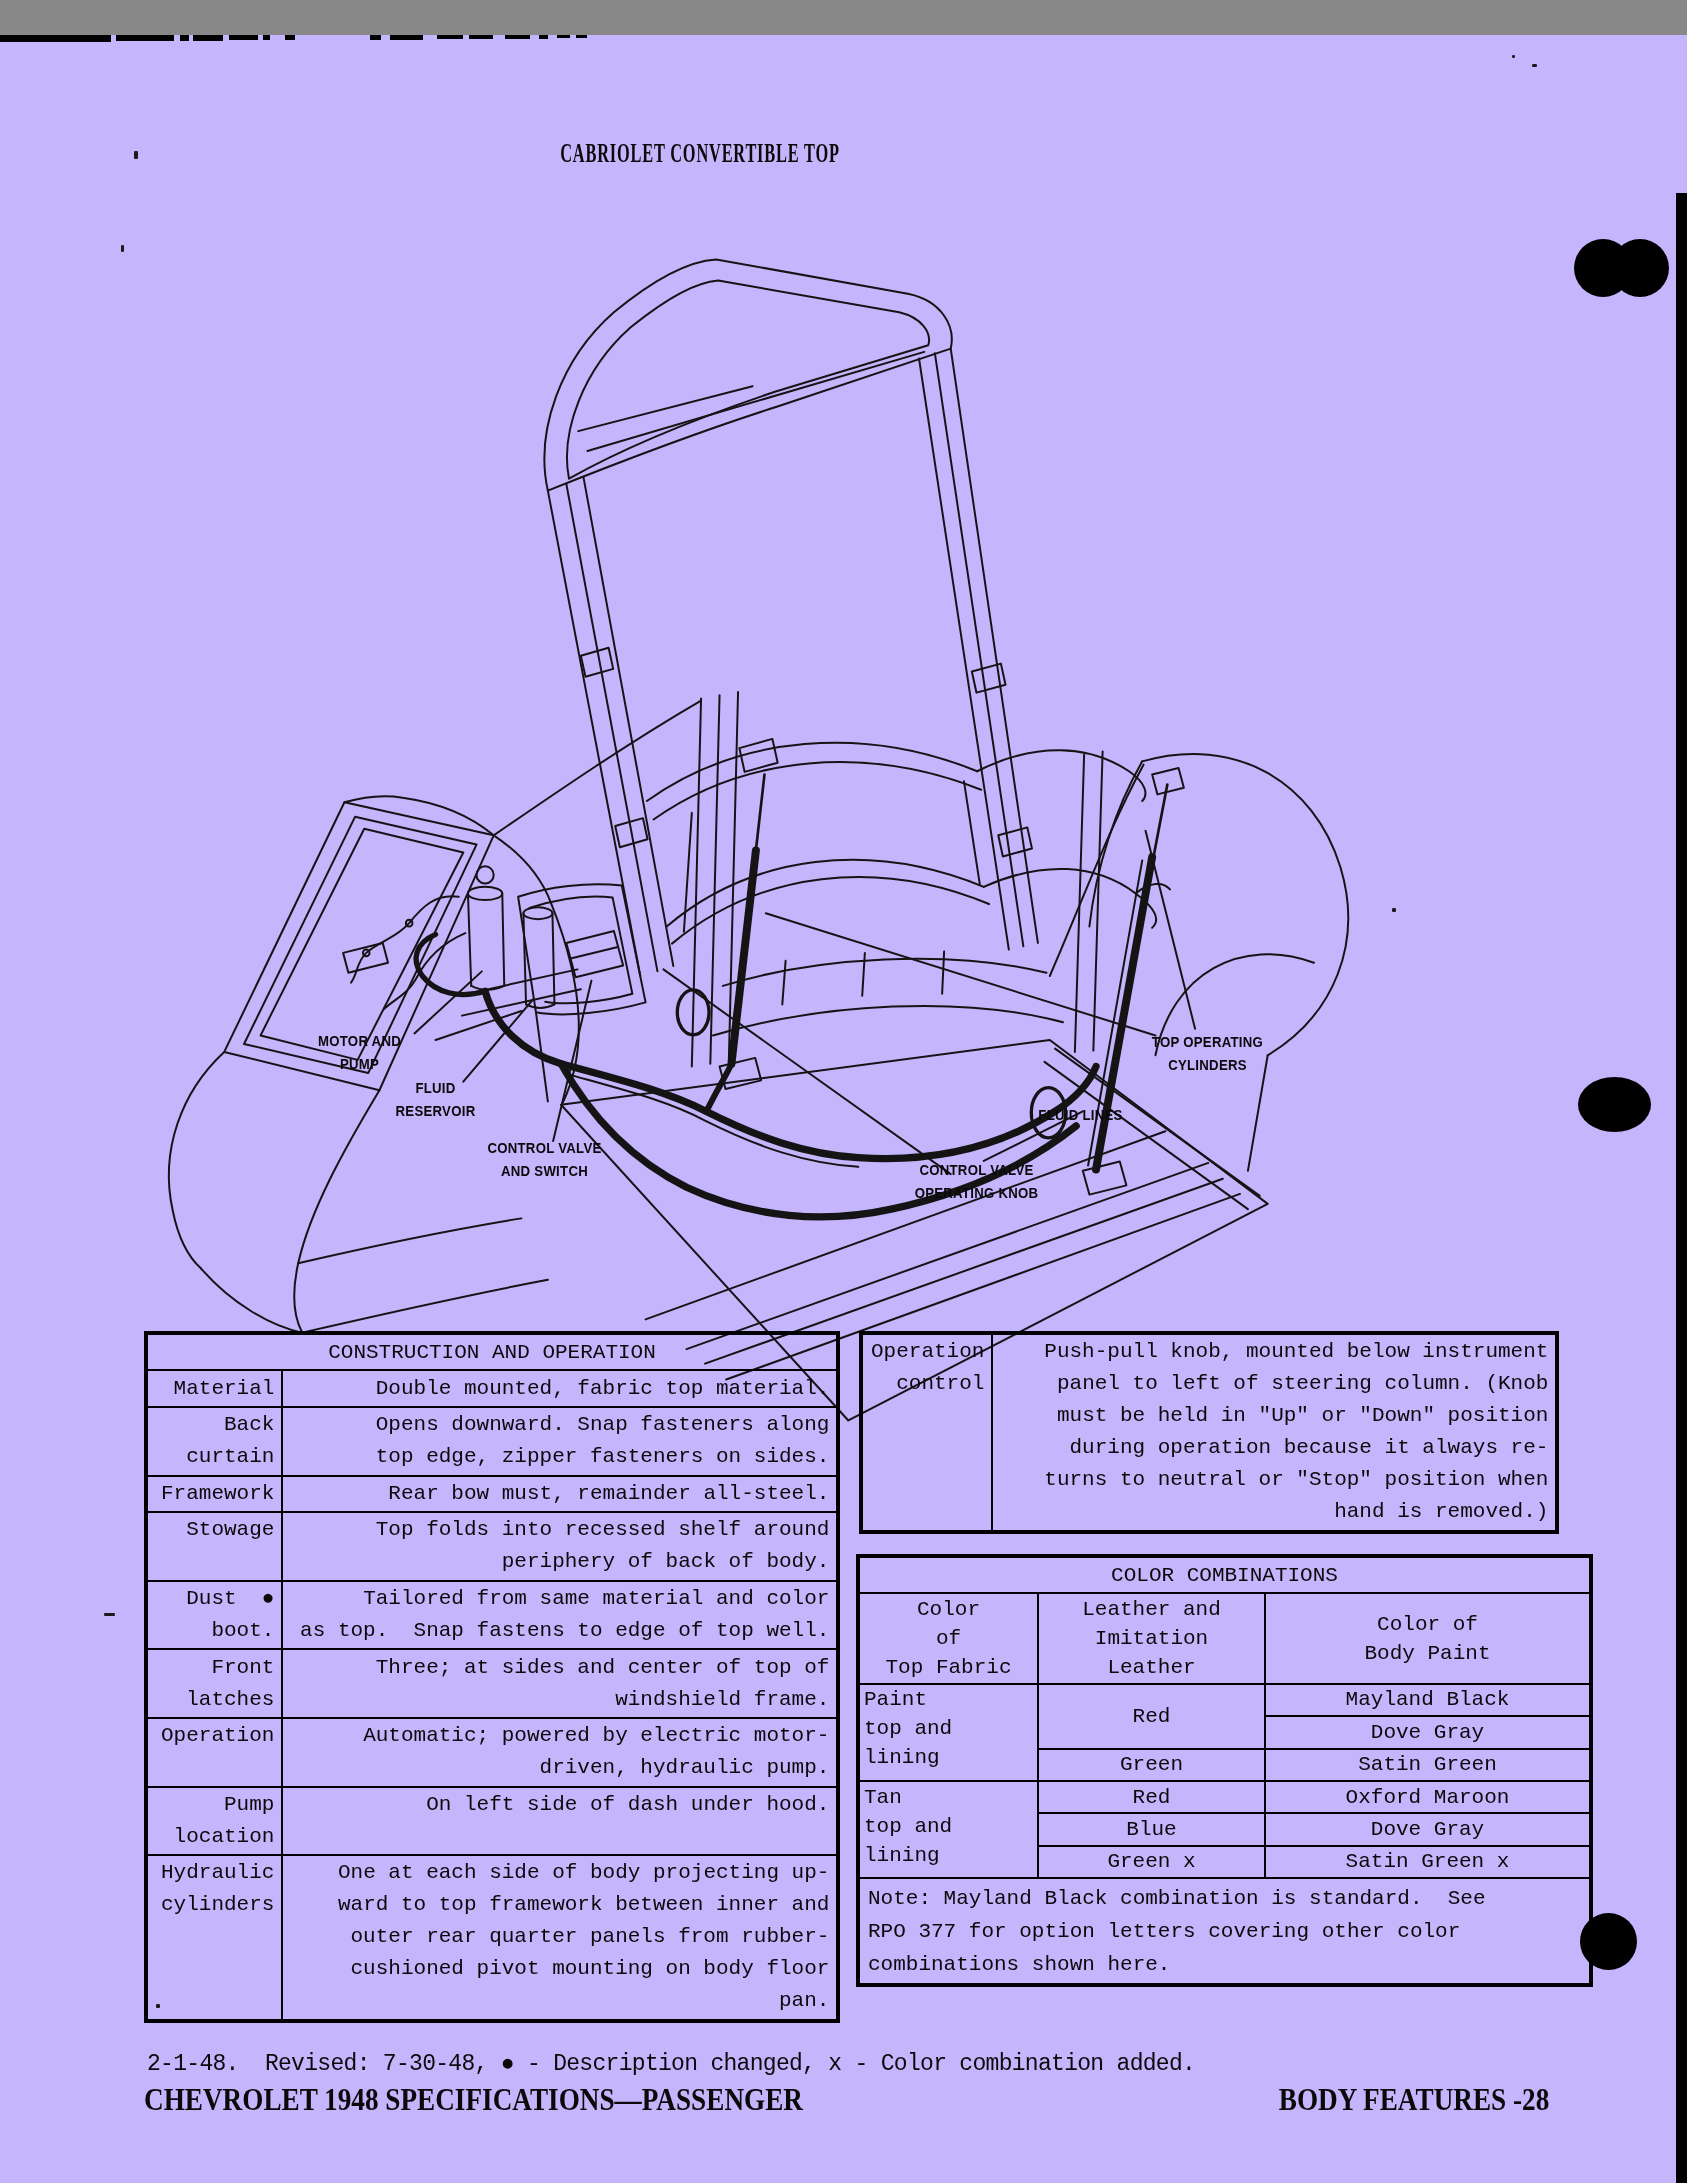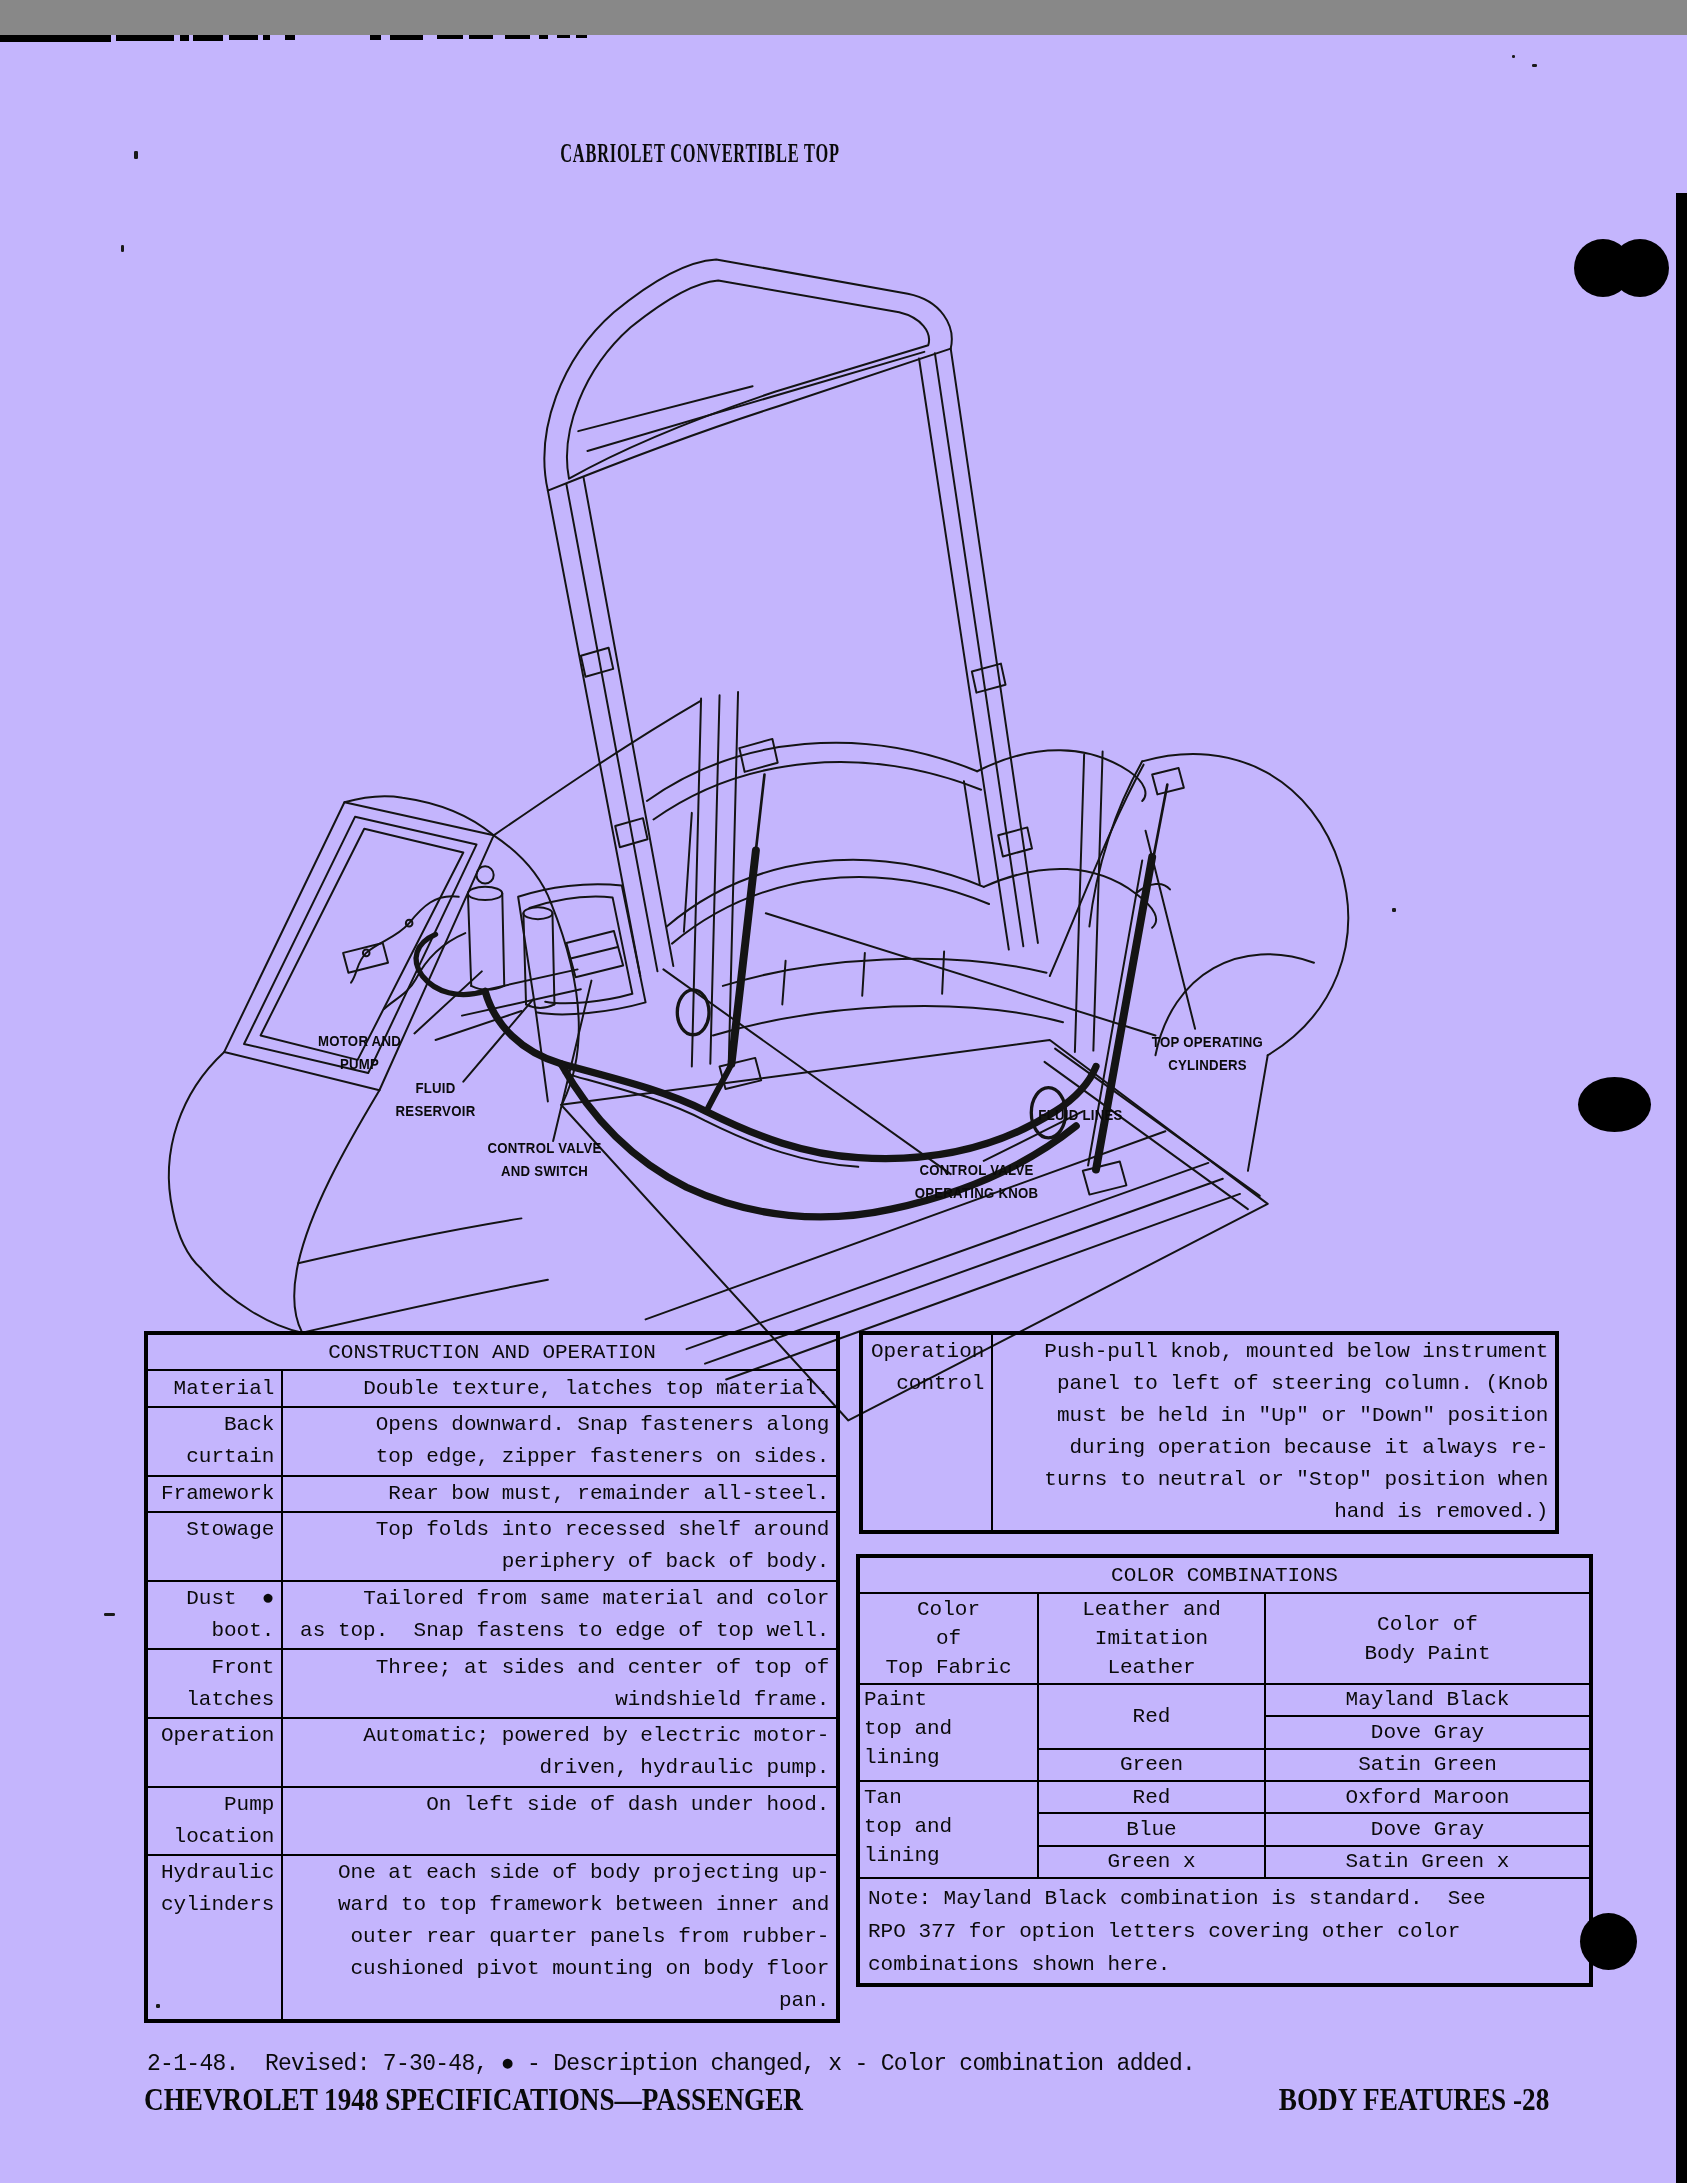--- a/index.html
+++ b/index.html
@@ -232,21 +232,21 @@
     <colgroup>
         <col style="width:136px;">
         <col>
       </colgroup>
     <tbody>
         <tr>
           <th class="ttl" colspan="2">CONSTRUCTION AND OPERATION</th>
         </tr>
     <tr>
       <td class="pre">Material</td>
-      <td class="pre">Double texture, latches top material.</td>
+      <td class="pre">Double mounted, fabric top material.</td>
     </tr>
     <tr>
       <td class="pre">Back
 curtain</td>
       <td class="pre">Opens downward. Snap fasteners along
 top edge, zipper fasteners on sides.</td>
     </tr>
     <tr>
       <td class="pre">Framework</td>
       <td class="pre">Rear bow must, remainder all-steel.</td>

